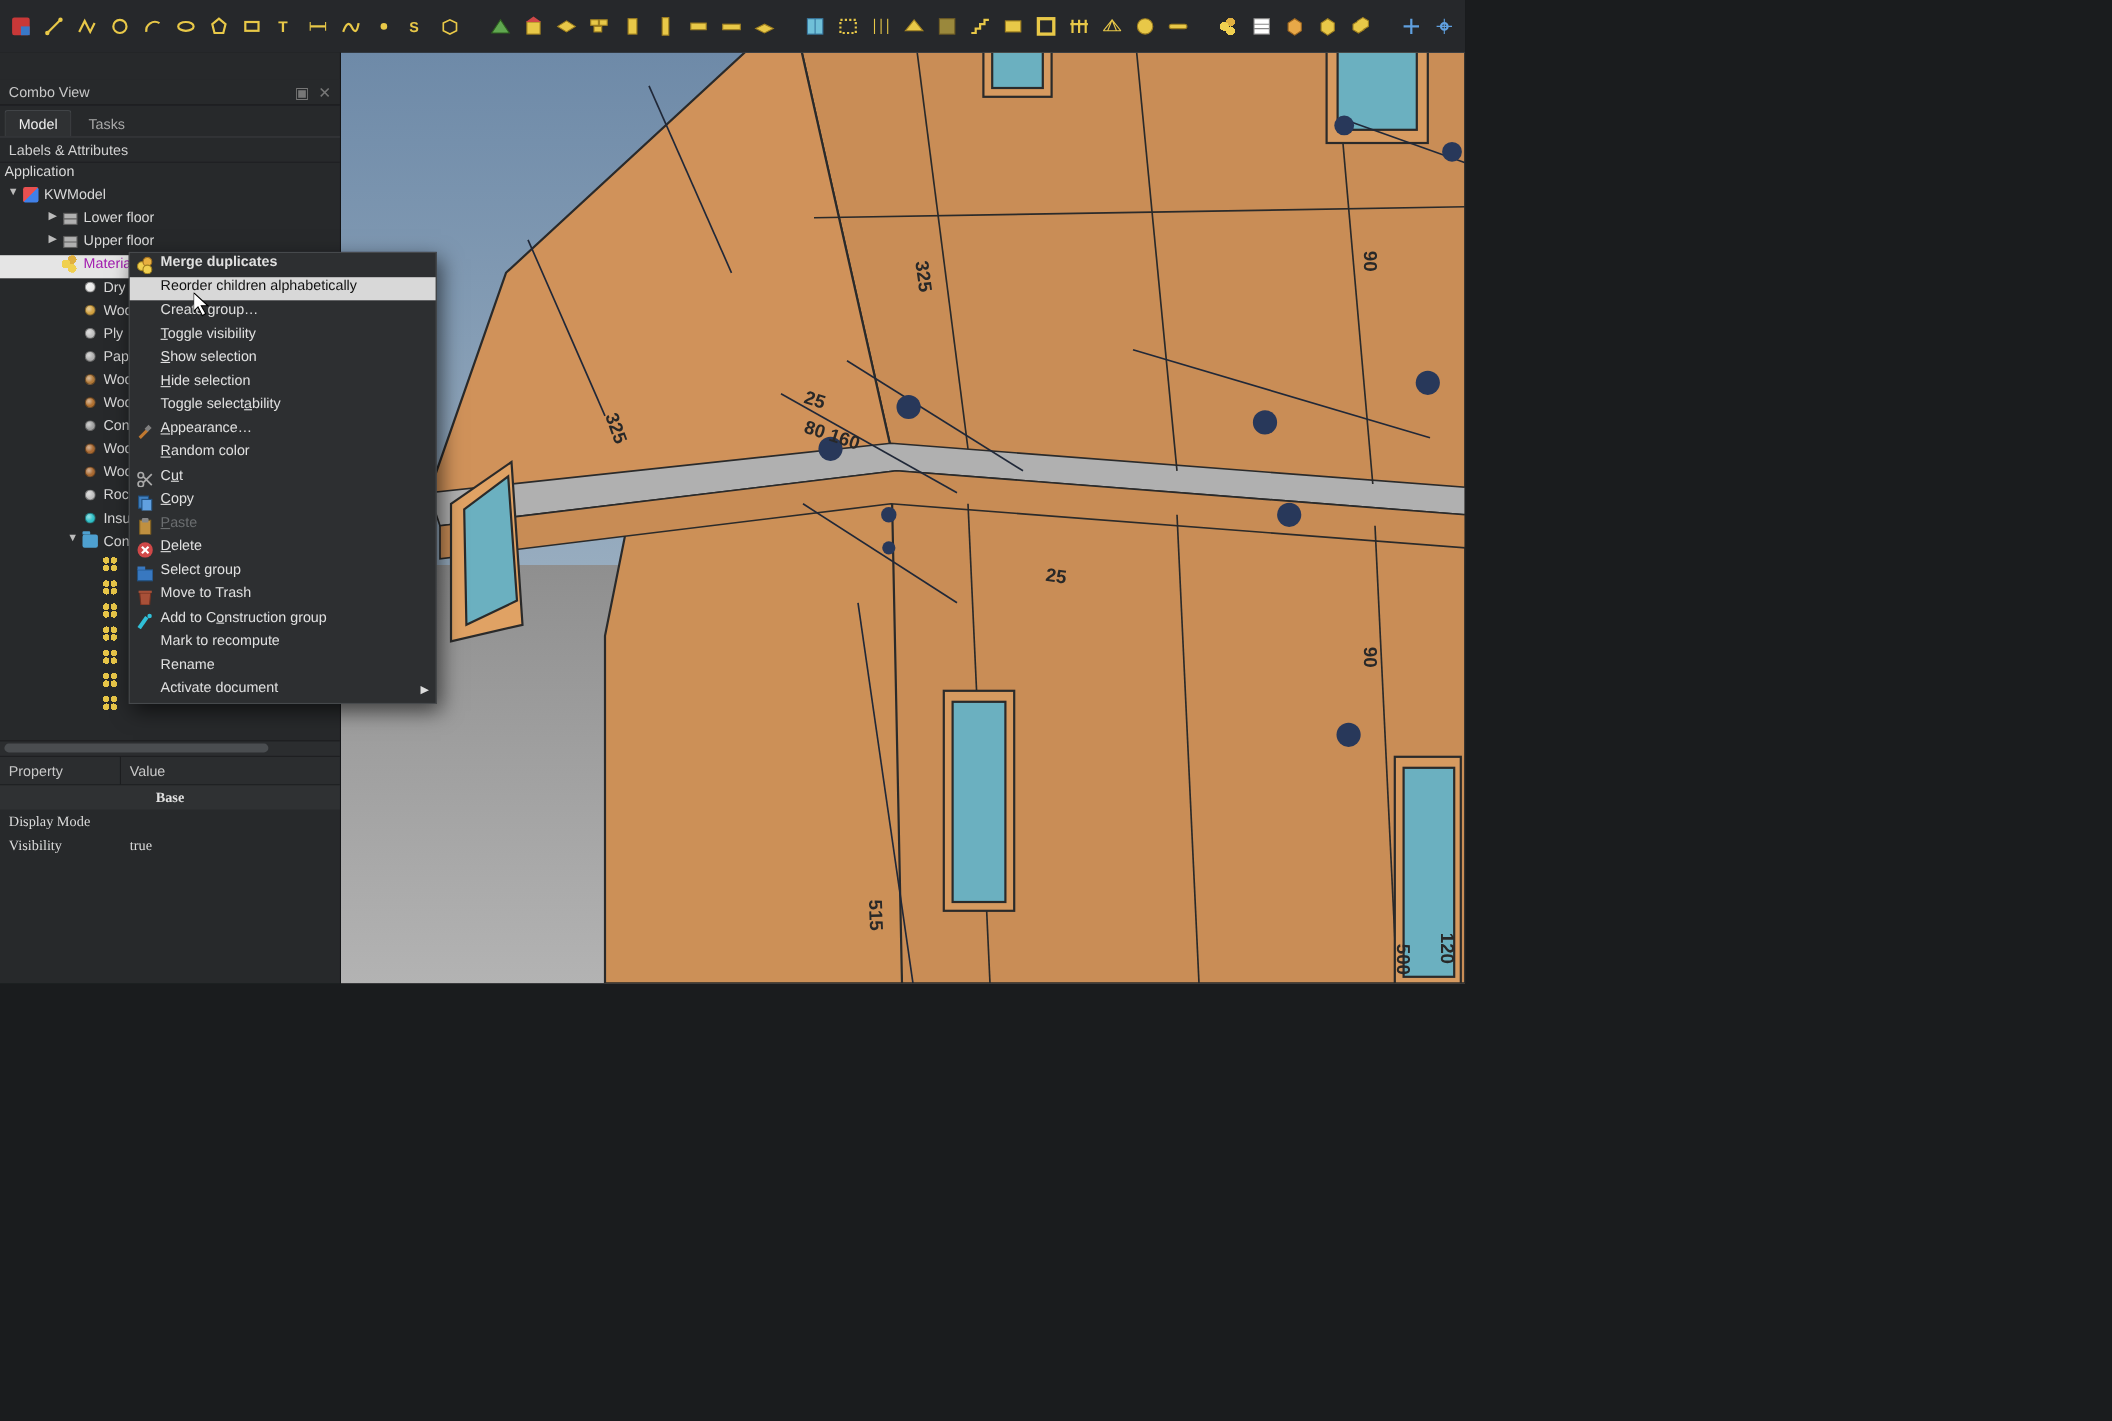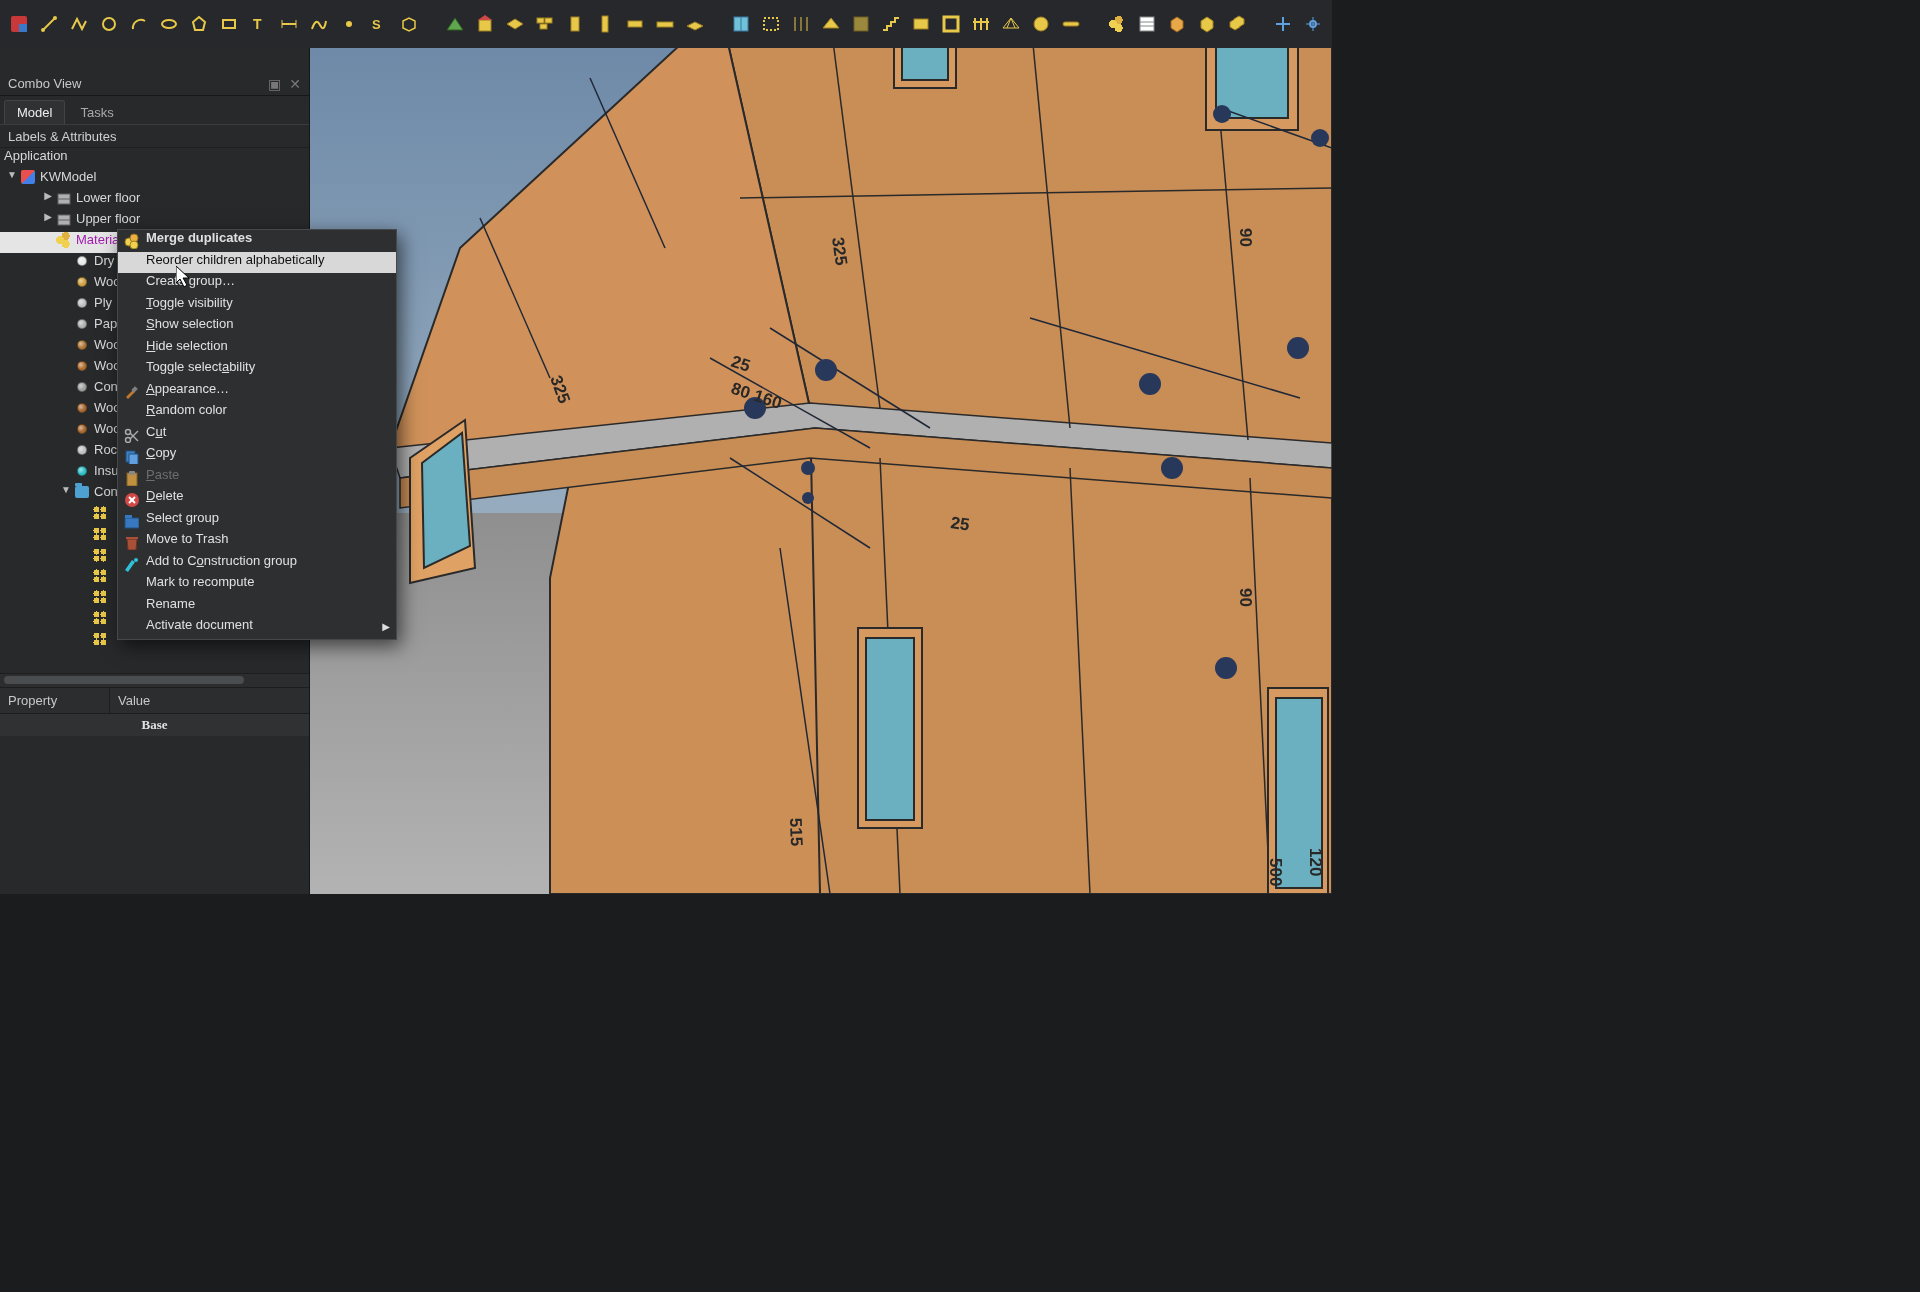--- a/index.html
+++ b/index.html
@@ -672,20 +672,30 @@
     </div>
 
   <div class="prop-hdr">
     <div class="prop-col-a">Property</div>
     <div>Value</div>
   </div>
   <div class="prop-body">
     <div class="prop-row section">
       <div class="pa">Base</div>
     </div>
+    <div id="prop-rows">
+        <div class="prop-row">
+          <div class="pa">Display Mode</div>
+          <div class="pb"></div>
+        </div>
+        <div class="prop-row">
+          <div class="pa">Visibility</div>
+          <div class="pb">true</div>
+        </div>
+      </div>
   </div>
 </div>
 
 <div class="viewport">
   <svg viewBox="0 0 1022 846">
 
     <g>
 
       <polygon points="410,-40 1022,-50 1022,400 500,360" fill="#c98d56" stroke="#2a2a2a" stroke-width="2"></polygon>
 

